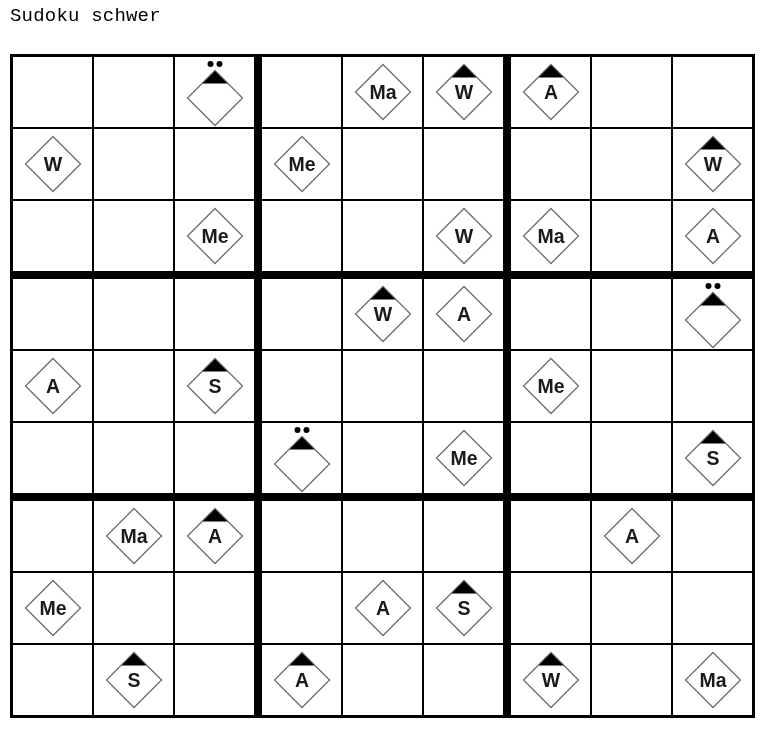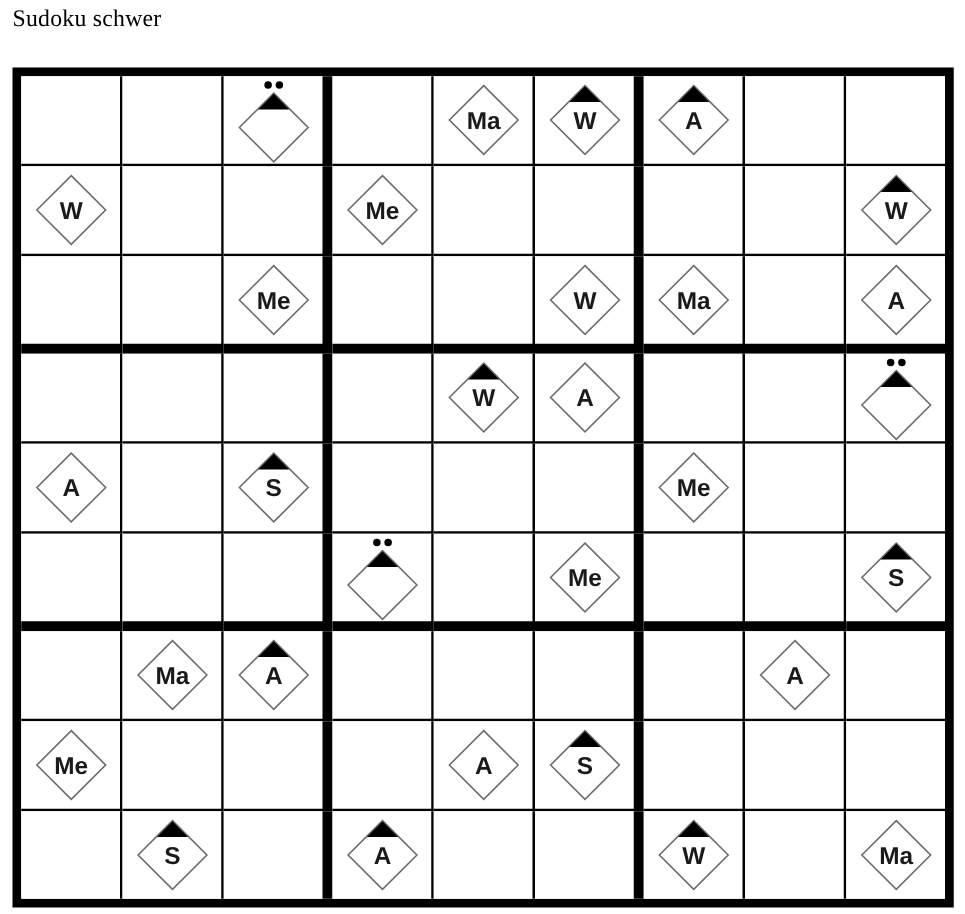--- a/index.html
+++ b/index.html
@@ -6,29 +6,29 @@
   body {
     width: 772px; height: 731px;
     background: #ffffff;
     position: relative;
     font-family: "Liberation Sans", sans-serif;
     overflow: hidden;
   }
   .page-title {
     position: absolute;
     left: 10px; top: 5px;
-    font-family: Liberation Serif, serif;
+    font-family: Liberation Mono, monospace;
     font-size: 19px;
     color: #000000;
     letter-spacing: 0.2px;
   }
   .grid {
     position: absolute;
     left: 10px; top: 54px;
-    border: 7px solid #000000;
+    border: 3px solid #000000;
     background: #ffffff;
     display: grid;
     grid-template-columns: 81px 81px 87px 81px 81px 87px 81px 81px 79px;
     grid-template-rows: 72px 72px 78px 72px 72px 78px 72px 72px 70px;
   }
   .cell {
     box-sizing: border-box;
     border-right: 2px solid #000000;
     border-bottom: 2px solid #000000;
     position: relative;

